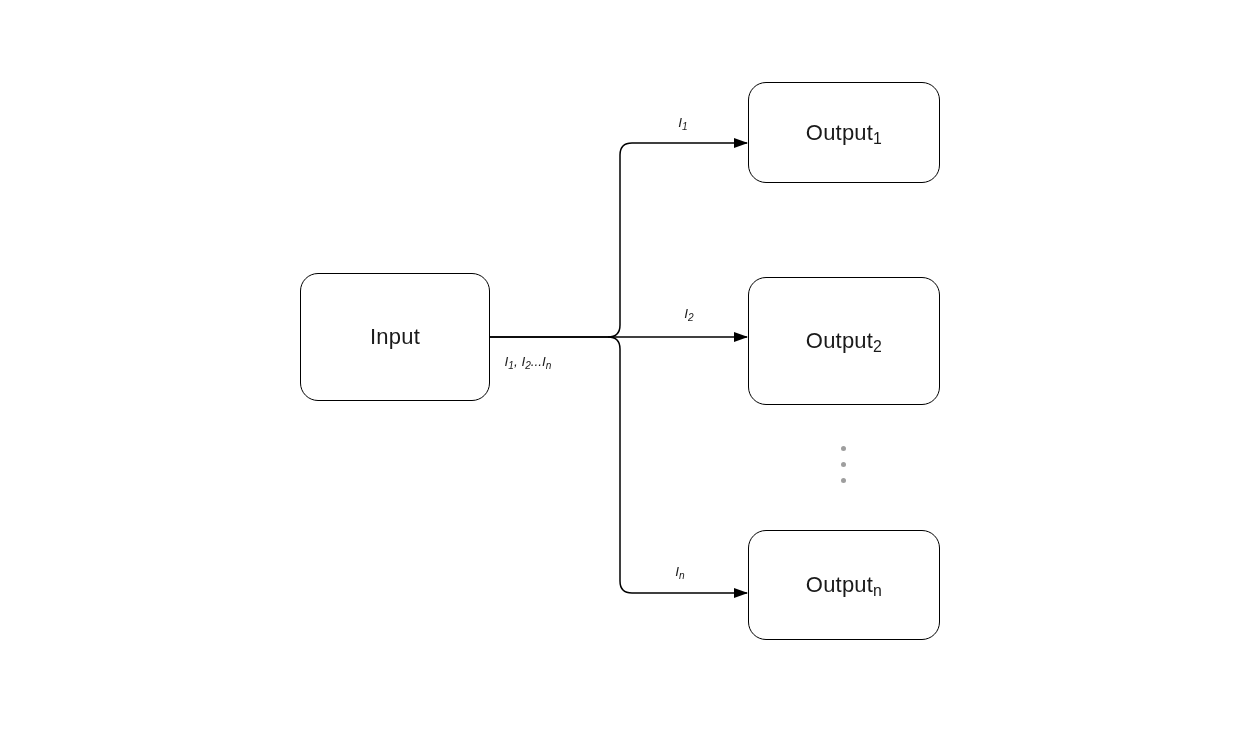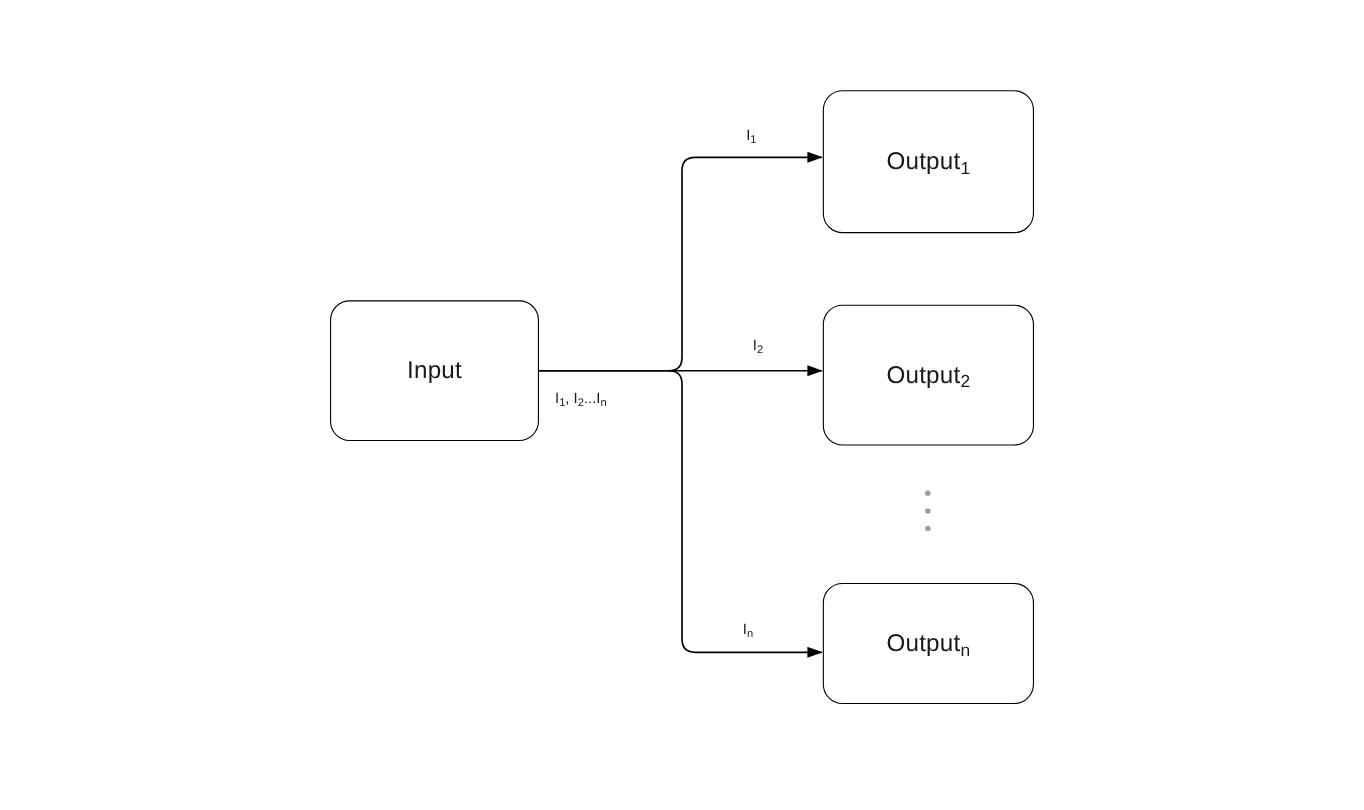--- a/index.html
+++ b/index.html
@@ -29,25 +29,26 @@
     font-size: 22px;
     color: #1a1a1a;
     letter-spacing: 0.2px;
   }
   .node sub {
     font-size: 0.72em;
     line-height: 0;
     vertical-align: -0.25em;
   }
   #node-input   { left: 300px; top: 273px; width: 190px; height: 128px; }
-  #node-output1 { left: 748px; top:  82px; width: 192px; height: 130px; }
+  #node-output1 { left: 748px; top:  82px; width: 192px; height: 101px; }
   #node-output2 { left: 748px; top: 277px; width: 192px; height: 128px; }
   #node-outputn { left: 748px; top: 530px; width: 192px; height: 110px; }
   .edge-label {
     position: absolute;
+    font-style: italic;
     font-size: 13.5px;
     line-height: 17px;
     color: #1a1a1a;
     transform: translateX(-50%);
     white-space: nowrap;
   }
   .edge-label sub {
     font-size: 0.75em;
     line-height: 0;
     vertical-align: -0.3em;

